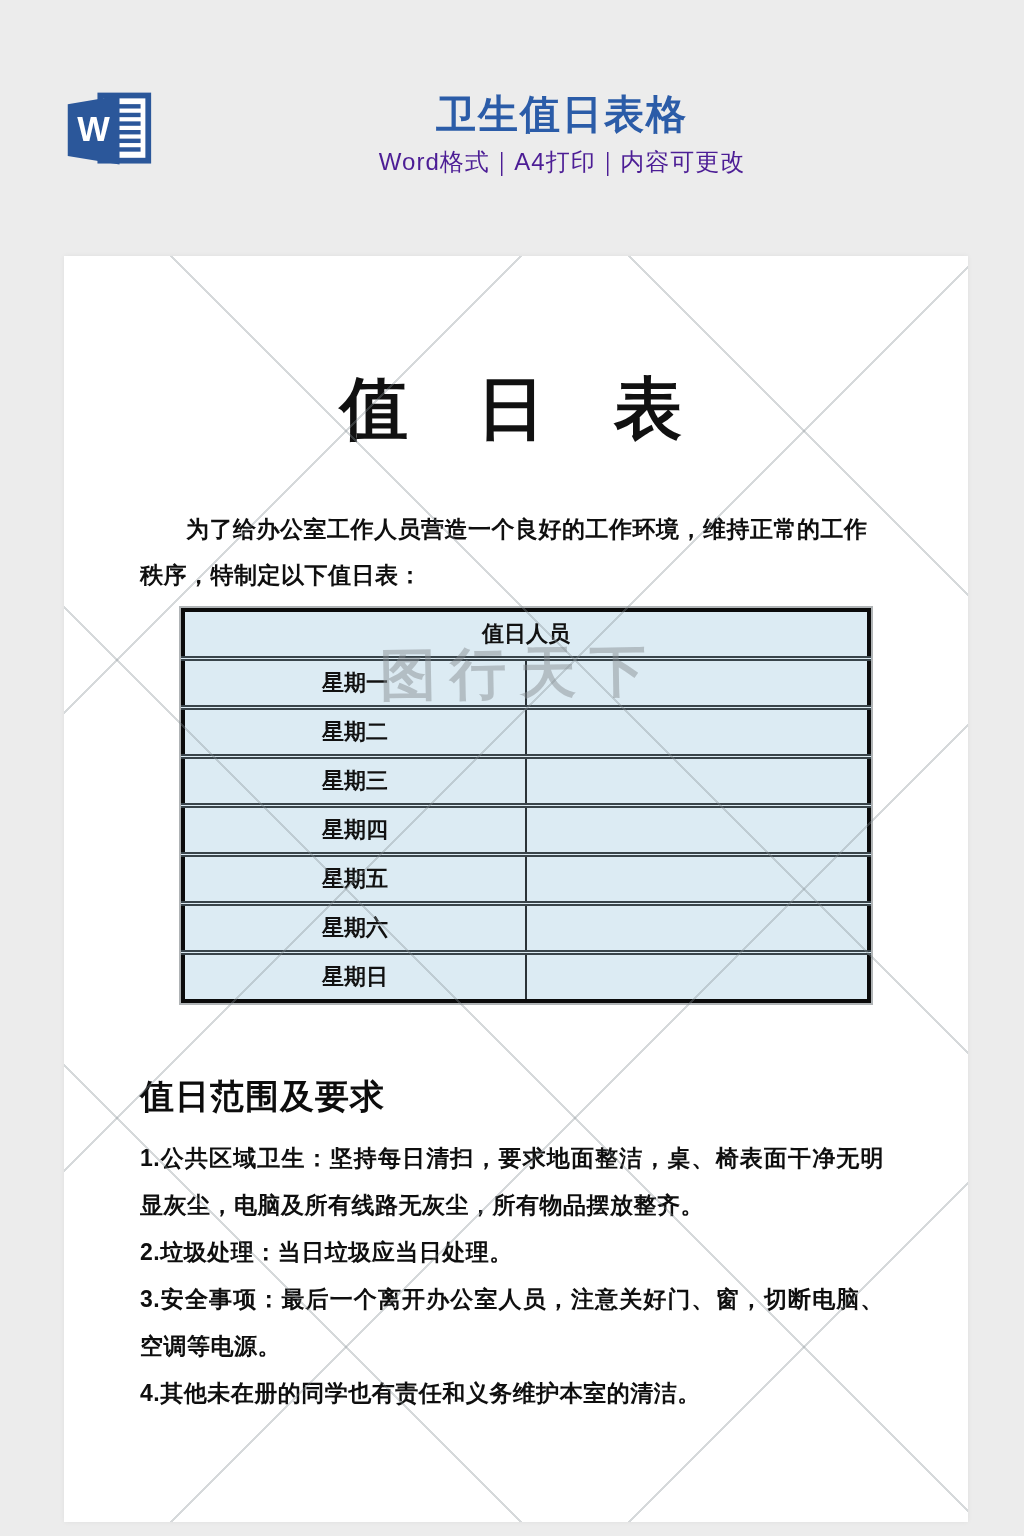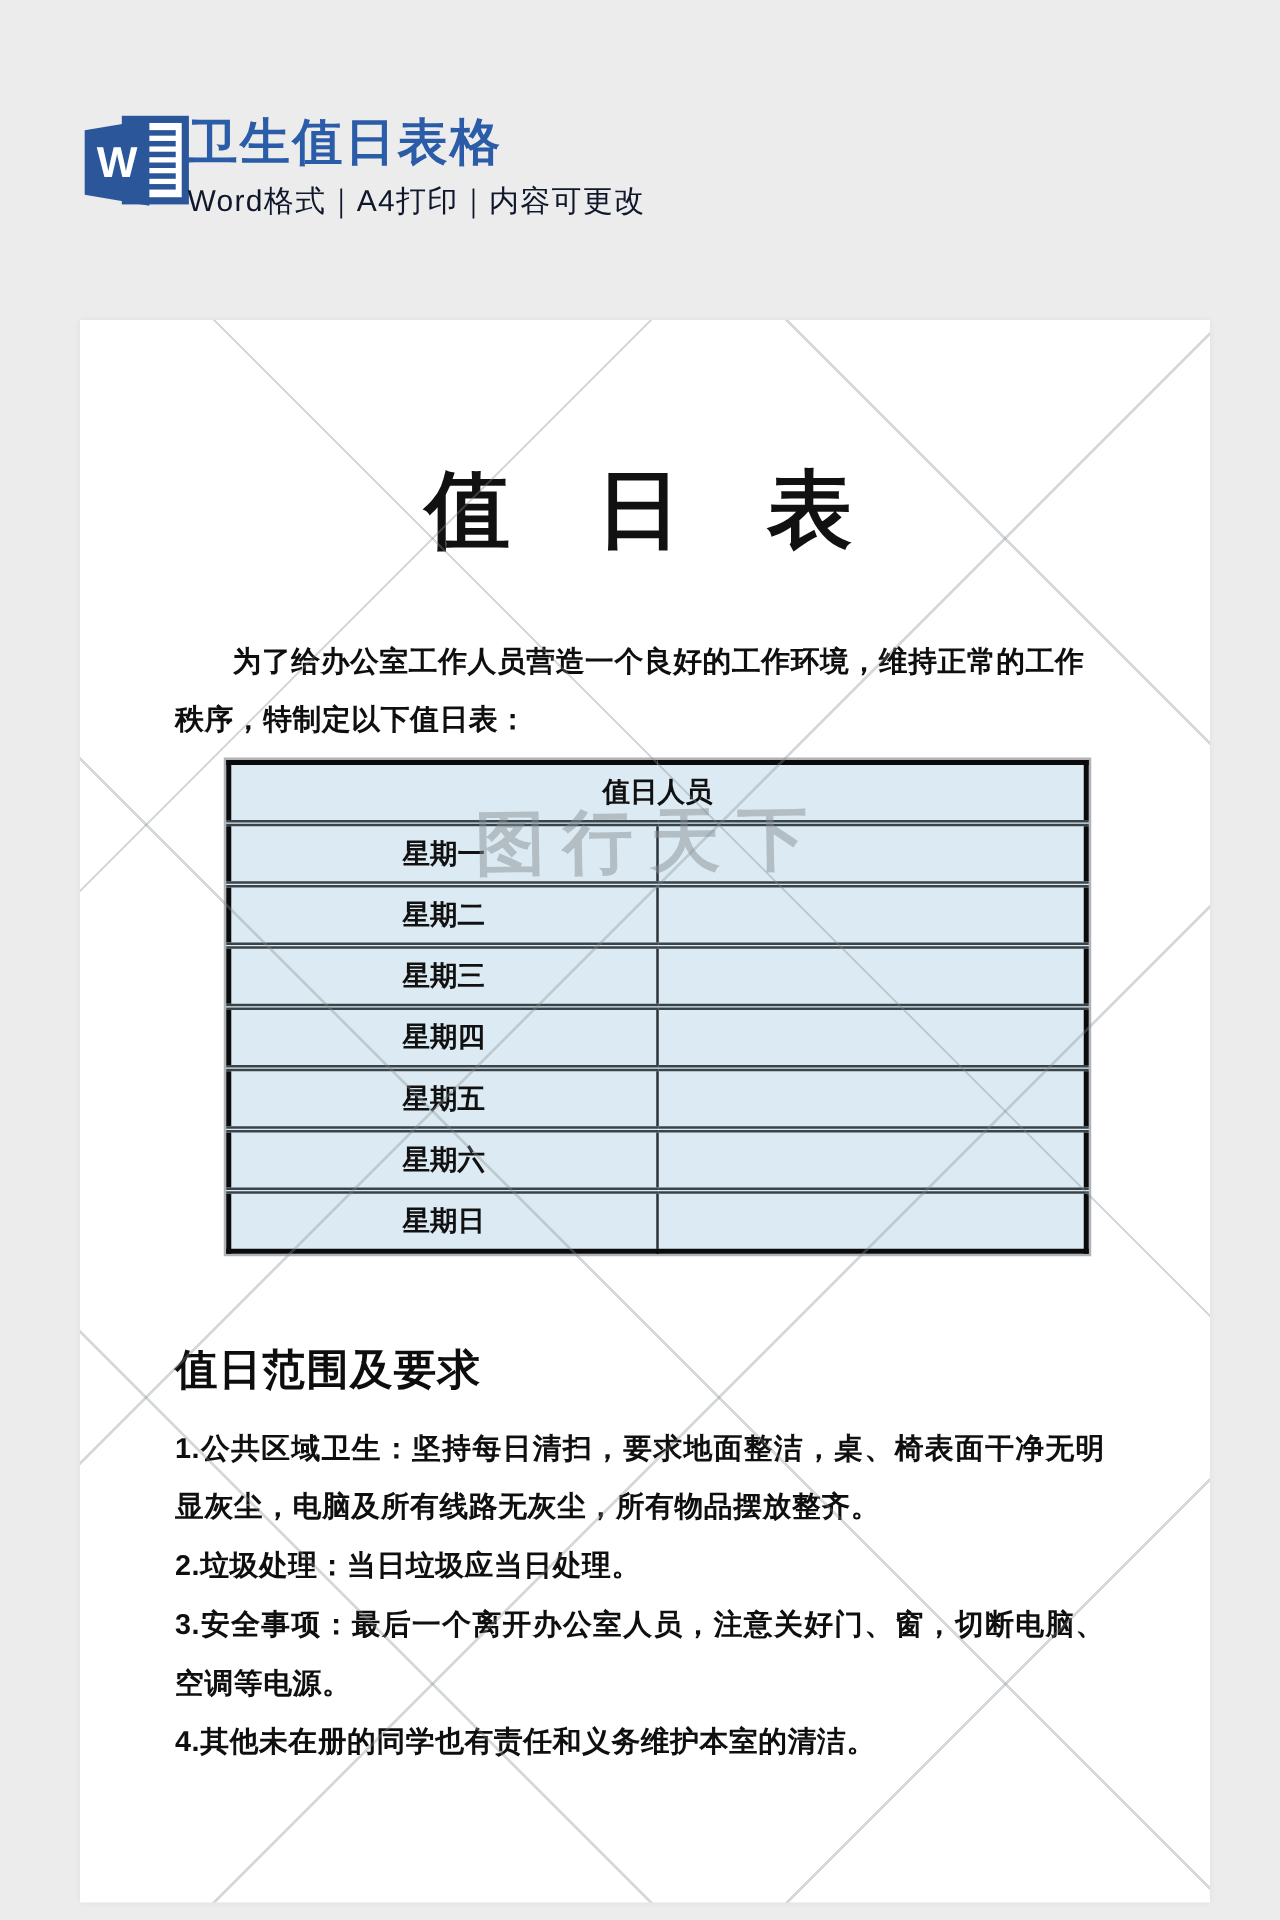--- a/index.html
+++ b/index.html
@@ -5,26 +5,26 @@
   html,body{margin:0;padding:0;}
   body{
     width:1024px;height:1536px;position:relative;overflow:hidden;
     background:#ececec;
     font-family:"Liberation Sans","DejaVu Sans",sans-serif;
     -webkit-font-smoothing:antialiased;
   }
   
   .site-header{position:absolute;left:0;top:0;width:1024px;height:256px;}
   .word-logo{position:absolute;left:62px;top:90px;width:92px;height:80px;}
-  .header-titles{position:absolute;left:150px;right:50px;top:90px;text-align:left;}
+  .header-titles{position:absolute;left:150px;right:50px;top:90px;text-align:center;}
   .header-title{
     font-size:40px;font-weight:700;color:#2b5ca8;letter-spacing:2px;line-height:48px;
   }
   .header-subtitle{
-    margin-top:10px;font-size:24px;font-weight:400;color:#0f172a;letter-spacing:1px;line-height:28px;
+    margin-top:10px;font-size:24px;font-weight:400;color:#4c1d95;letter-spacing:1px;line-height:28px;
   }
   
   .paper{
     position:absolute;left:64px;top:256px;width:904px;height:1266px;
     background:#ffffff;box-shadow:0 0 5px rgba(0,0,0,0.06);
   }
   
   .paper .lattice{
     position:absolute;inset:0;pointer-events:none;z-index:6;
     background-image:

